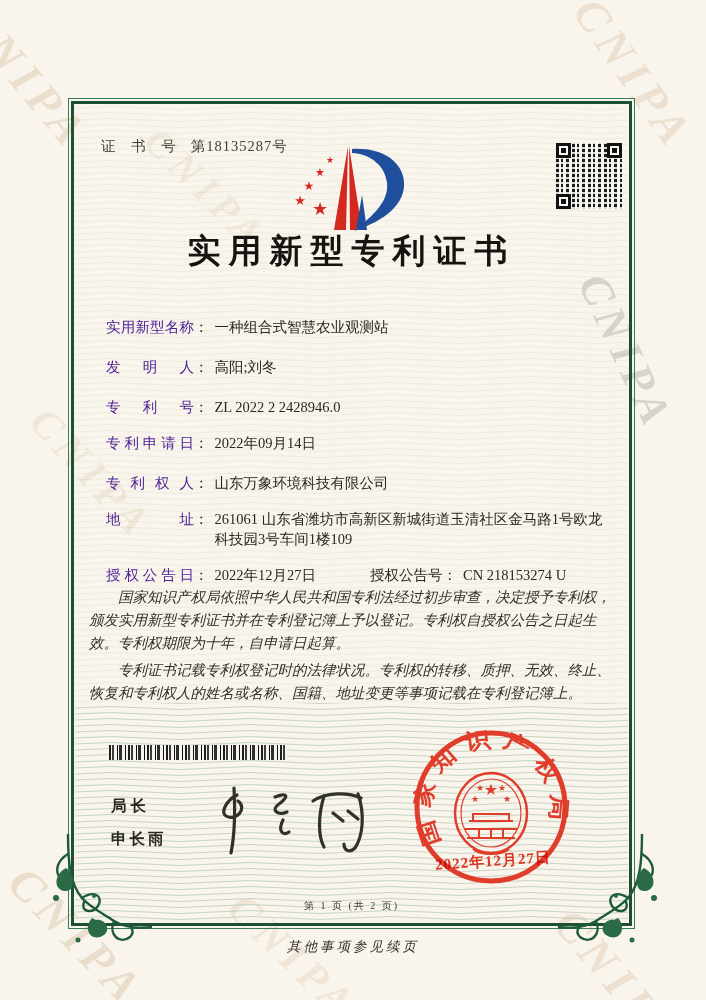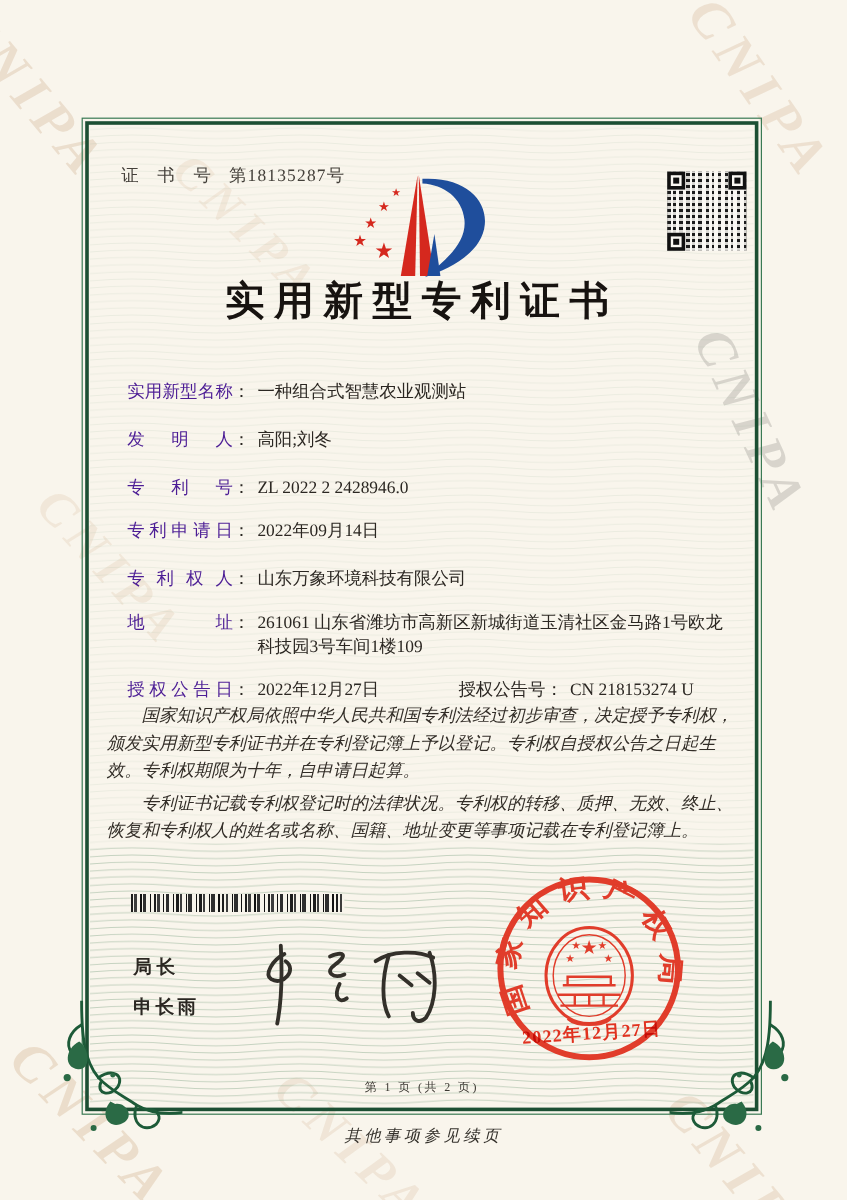--- a/index.html
+++ b/index.html
@@ -37,21 +37,21 @@
 
   
   .fields{position:absolute;left:37px;top:218px;width:510px;font-size:14.5px;}
   .frow{display:flex;line-height:20px;}
   .lab{width:88px;text-align:justify;text-align-last:justify;flex:none;color:#4c1d95;}
   .colon{flex:none;}
   .val{margin-left:6px;}
   .val-addr{width:408px;}
   .mb20{margin-bottom:20px}.mb16{margin-bottom:16px}.mb12{margin-bottom:16px}
   .grant{position:relative;}
-  .pair2{position:absolute;left:276px;top:0;display:flex;}
+  .pair2{position:absolute;left:264px;top:0;display:flex;}
 
   
   .body-text{position:absolute;left:20px;top:487px;width:534px;font-size:14.5px;
              line-height:23px;font-style:italic;color:#322d27;}
   .body-text p{margin:0 0 4px 0;text-indent:2em;}
 
   .barcode{position:absolute;left:40px;top:646px;width:178px;height:15px;background:
     repeating-linear-gradient(90deg,#1d1d1d 0 2px,#f7f4eb 2px 3px,#3c3c3c 3px 5px,#f7f4eb 5px 8px,#111 8px 9px,#f7f4eb 9px 10px,#2e2e2e 10px 13px,#f7f4eb 13px 16px,#111 16px 17px,#f7f4eb 17px 19px);}
 
   .director-title{position:absolute;left:42px;top:697px;font-size:15.5px;font-weight:600;letter-spacing:4px;}

